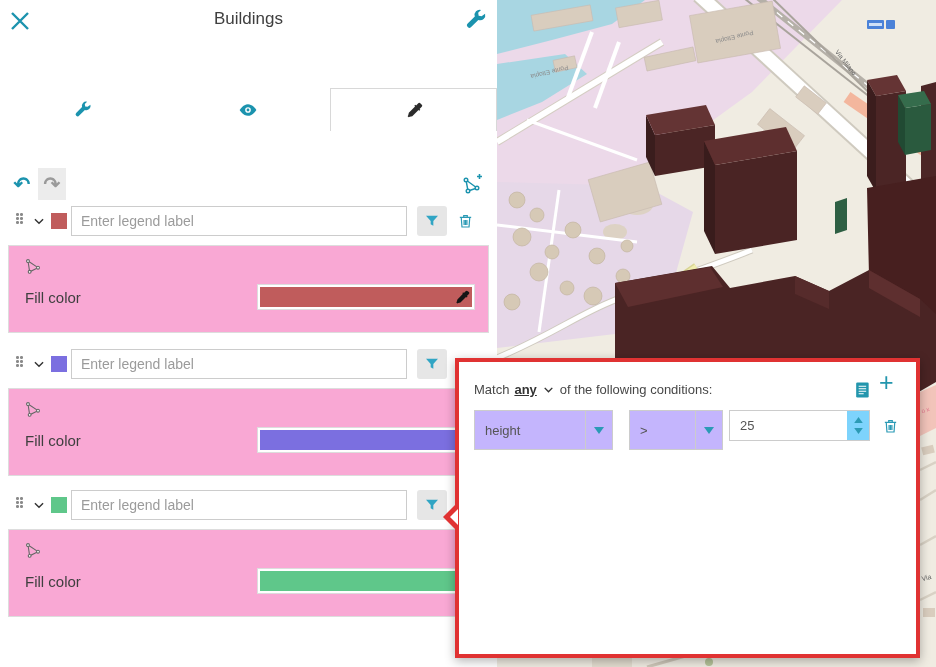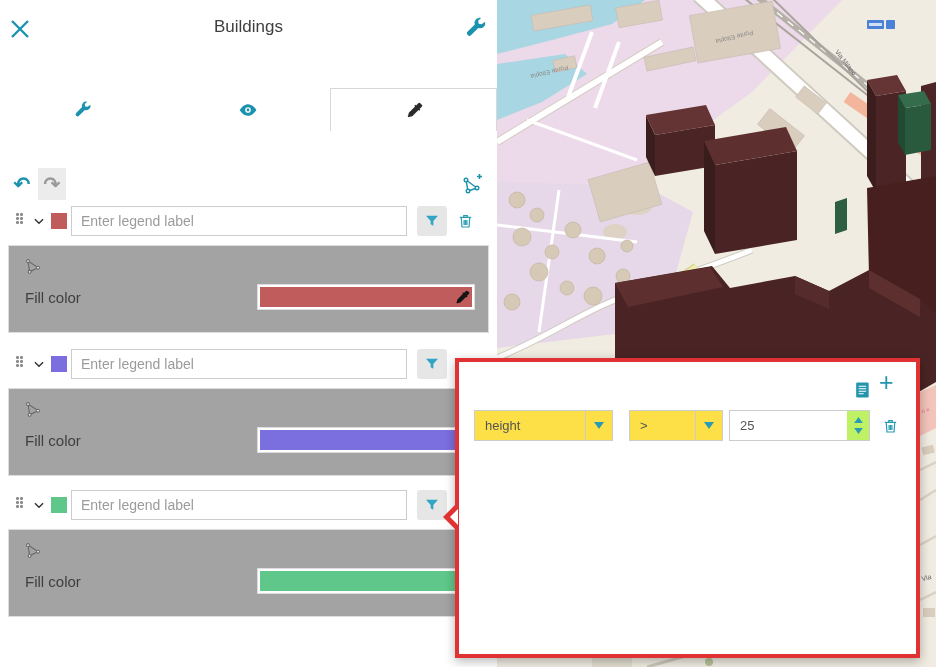--- a/index.html
+++ b/index.html
@@ -5,21 +5,21 @@
   html,body{margin:0;padding:0;background:#fff;}
   *{box-sizing:border-box;}
   .stage{position:relative;width:936px;height:667px;overflow:hidden;
          font-family:"Liberation Sans",sans-serif;background:#f0ece2;}
 
   
   .map-svg{position:absolute;left:497px;top:0;width:439px;height:667px;display:block;}
 
   
   .panel{position:absolute;left:0;top:0;width:497px;height:667px;background:#fff;}
-  .panel-header{position:relative;height:44px;margin-top:8px;}
+  .panel-header{position:relative;height:44px;}
   .close-btn{position:absolute;left:6px;top:7px;width:28px;height:28px;cursor:pointer;
              display:flex;align-items:center;justify-content:center;color:#1b93ae;}
   .panel-title{position:absolute;left:0;right:0;top:9px;text-align:center;
                font-size:17px;color:#3f3f3f;}
   .hdr-settings{position:absolute;right:8px;top:7px;width:26px;height:26px;color:#1b93ae;
                 display:flex;align-items:center;justify-content:center;cursor:pointer;}
 
   .tabs{position:absolute;left:0;top:88px;width:497px;height:43px;display:flex;}
   .tab{flex:1;display:flex;align-items:center;justify-content:center;cursor:pointer;color:#1b93ae;}
   .tab.active{border:1px solid #d8d8d8;border-bottom:none;background:#fff;color:#222;}
@@ -46,21 +46,21 @@
   .chev{width:14px;margin-left:6px;color:#333;cursor:pointer;display:flex;}
   .swatch{width:16px;height:16px;margin-left:5px;flex:0 0 auto;}
   .legend-input{width:336px;height:30px;margin-left:4px;border:1px solid #ccc;
                 padding:0 9px;font-size:14px;color:#555;font-family:inherit;outline:none;}
   .legend-input::placeholder{color:#9b9b9b;}
   .icon-btn{width:30px;height:30px;margin-left:10px;display:flex;align-items:center;
             justify-content:center;color:#31a5c4;cursor:pointer;}
   .icon-btn.active{background:#e6e6e6;border-radius:3px;}
   .trash-btn{width:24px;height:30px;margin-left:6px;display:flex;align-items:center;
              justify-content:center;color:#2b9ab5;cursor:pointer;}
-  .rule-body{position:relative;margin-top:6px;height:88px;border:1px solid #ddd;background:#a3a3a3;}
+  .rule-body{position:relative;margin-top:6px;height:88px;border:1px solid #ddd;background:#f9a8d4;}
   .poly-icon{position:absolute;left:14px;top:10px;color:#666;}
   .fill-row{position:absolute;left:16px;right:13px;top:38px;display:flex;
             justify-content:space-between;align-items:center;}
   .fill-label{font-size:15px;color:#3f3f3f;}
   .color-control{width:218px;height:26px;border:1px solid #ddd;padding:2px;
                  background:#fff;cursor:pointer;}
   .color-fill{position:relative;width:100%;height:100%;}
   .color-fill .dropper{position:absolute;right:2px;top:2px;color:#151515;}
 
   
@@ -71,29 +71,29 @@
   .popup-arrow-i{position:absolute;left:-9px;top:147px;width:0;height:0;
                  border:8px solid transparent;border-right-color:#fff;border-left:none;}
   .match-row{position:absolute;left:15px;top:20px;display:flex;align-items:center;
              gap:5px;font-size:13px;color:#474747;}
   .match-any{font-weight:bold;color:#333;text-decoration:underline;cursor:pointer;}
   .match-caret{display:flex;color:#333;cursor:pointer;}
   .list-btn{position:absolute;left:393px;top:18px;width:20px;height:20px;color:#2396ad;cursor:pointer;}
   .plus-btn{position:absolute;left:420px;top:8px;font-size:25px;color:#2396ad;
             font-weight:400;cursor:pointer;line-height:1;}
   .cond-row{position:absolute;left:0;top:48px;width:100%;height:32px;}
-  .select{position:absolute;top:0;height:31px;border:1px solid #ccc;background:#fde047;
+  .select{position:absolute;top:0;height:40px;border:1px solid #ccc;background:#c4b5fd;
           display:flex;align-items:stretch;cursor:pointer;}
   .select .txt{flex:1;display:flex;align-items:center;padding:0 10px;font-size:13px;color:#555;}
   .select .caret{width:27px;border-left:1px solid #ccc;display:flex;align-items:center;
                  justify-content:center;color:#2b9ab5;}
   .sel-field{left:15px;width:139px;}
   .sel-op{left:170px;width:94px;}
   .num-input{position:absolute;left:270px;top:0;width:141px;height:31px;border:1px solid #ccc;
-             background:#bef264;display:flex;align-items:stretch;}
+             background:#7dd3fc;display:flex;align-items:stretch;}
   .num-input input{flex:1;border:none;outline:none;padding:0 10px;font-size:13px;
                    color:#555;font-family:inherit;min-width:0;}
   .spin{width:22px;display:flex;flex-direction:column;align-items:center;
         justify-content:center;gap:5px;cursor:pointer;}
   .spin svg{display:block;color:#2b9ab5;}
   .cond-trash{position:absolute;left:419px;top:4px;width:24px;height:24px;color:#2b9ab5;
               display:flex;align-items:center;justify-content:center;cursor:pointer;}
 </style>
 </head>
 <body>
@@ -414,20 +414,30 @@
         </div>
       </div>
     </div>
 
   </div>
 
   <div class="filter-popup" style="border-color: rgb(224, 50, 50);">
     <div class="popup-arrow-o"></div>
     <div class="popup-arrow-i"></div>
 
+    <div class="match-row">
+      <span>Match</span>
+      <span class="match-any">any</span>
+      <span class="match-caret">
+        <svg width="13" height="13" viewBox="0 0 24 24">
+            <path d="M5 9 L12 16 L19 9" stroke="#333" stroke-width="2.6" fill="none"></path>
+          </svg>
+      </span>
+      <span>of the following conditions:</span>
+    </div>
 
     <div class="list-btn">
       <svg width="20" height="20" viewBox="0 0 24 24">
           <rect x="5" y="3" width="15" height="18" rx="1.5" fill="currentColor"></rect>
           <path d="M8 7.5 h9 M8 10.5 h9 M8 13.5 h9 M8 16.5 h6" stroke="#fff" stroke-width="1.4"></path>
         </svg>
     </div>
     <div class="plus-btn">+</div>
 
     <div class="cond-row">

